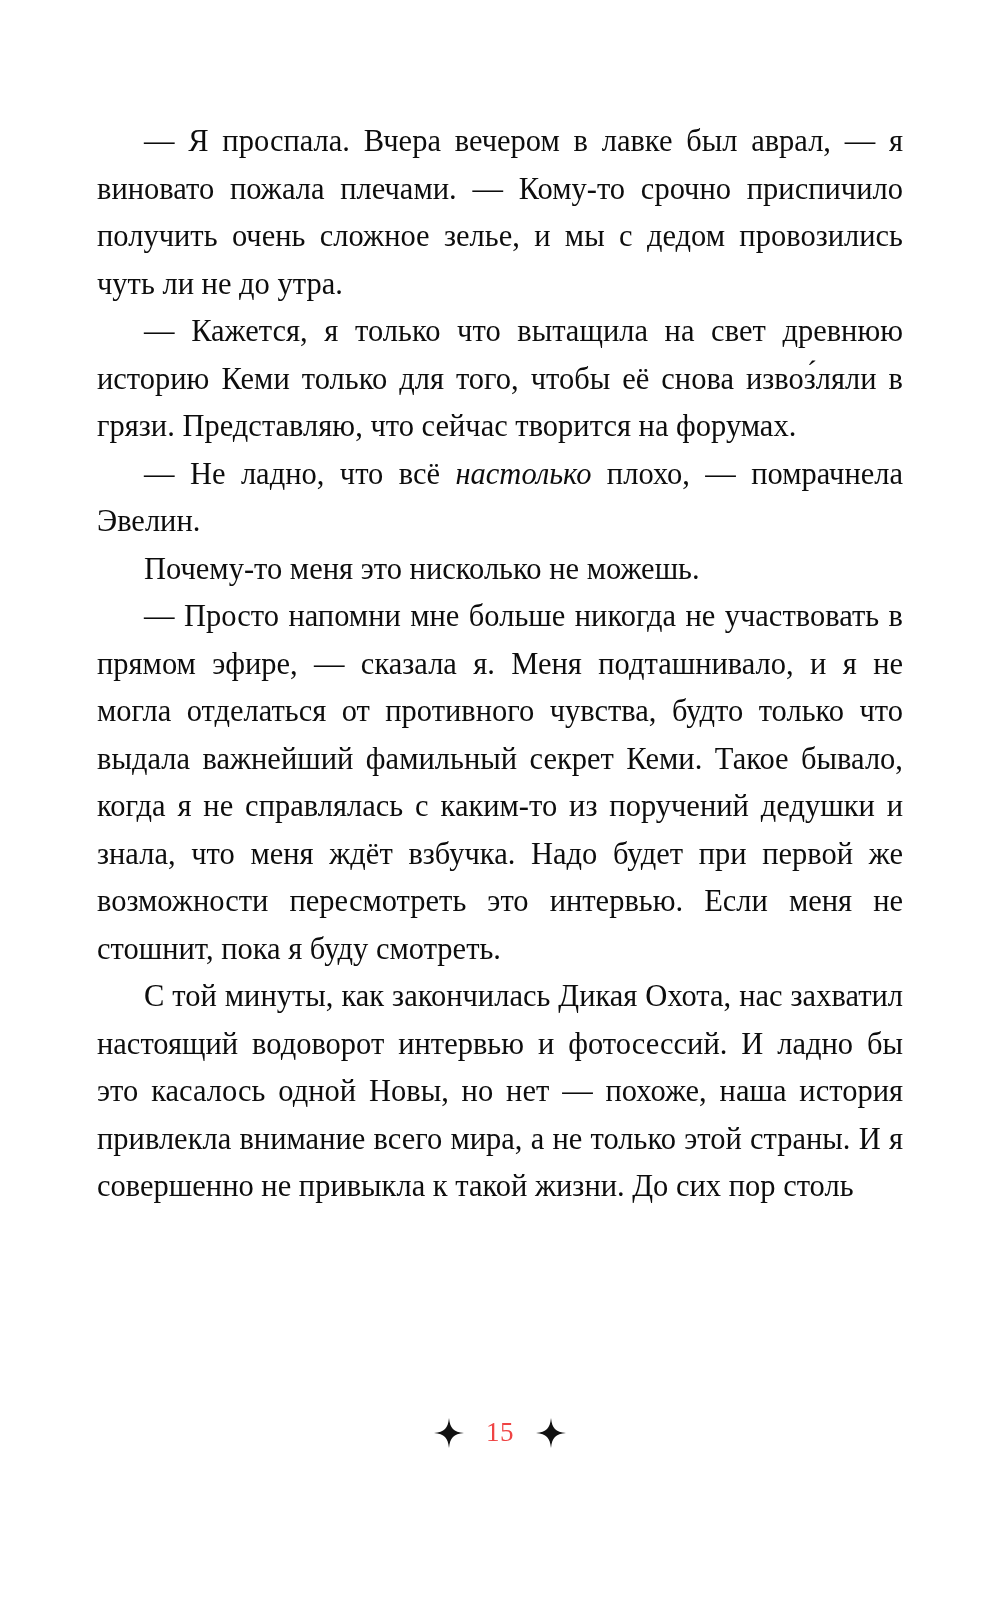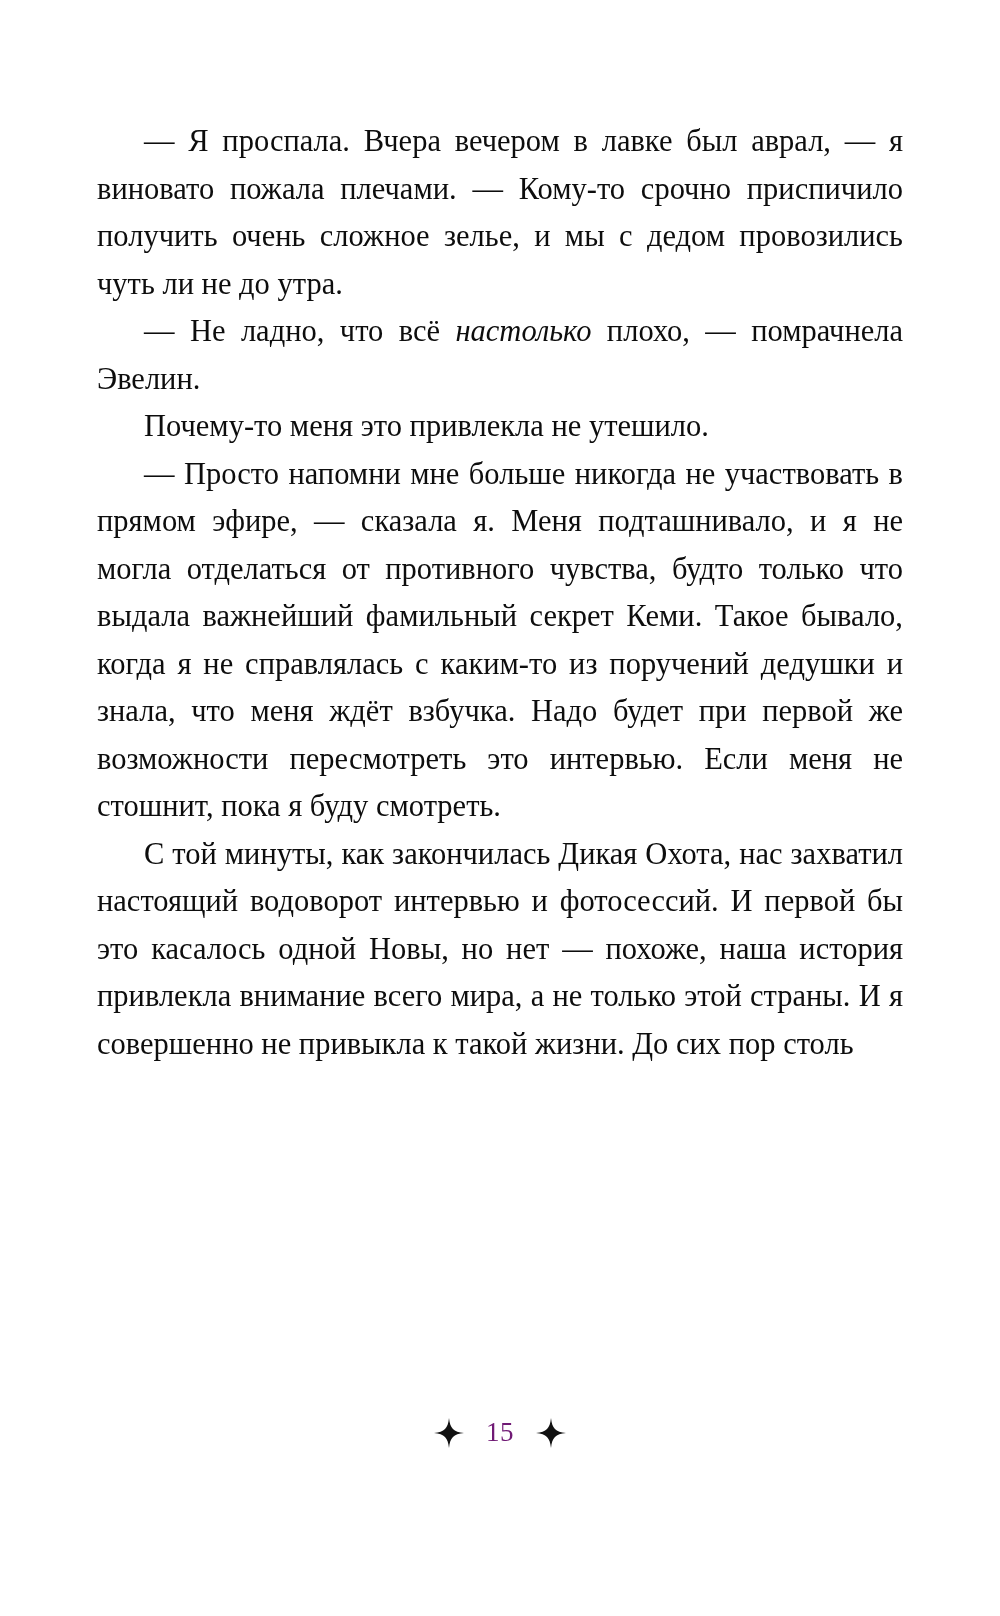--- a/index.html
+++ b/index.html
@@ -45,39 +45,40 @@
     right: 0;
     bottom: 168px;
     display: flex;
     align-items: center;
     justify-content: center;
     gap: 22px;
   }
   .page-number {
     font-size: 27px;
     letter-spacing: 0.5px;
-    color: #701a75;
+    color: #ef4444;
   }
   .star {
     display: inline-block;
     line-height: 1;
     color: #111;
   }
   .star svg { display: block; }
 </style>
 </head>
 <body>
 
 <div class="page">
   <div class="body-text">
     <p class="para">— Я проспала. Вчера вечером в лавке был аврал, — я виновато пожала плечами. — Кому-то срочно приспичило получить очень сложное зелье, и мы с дедом провозились чуть ли не до утра.</p>
+    <p class="para">— Кажется, я только что вытащила на свет древнюю историю Кеми только для того, чтобы её снова извоз́ляли в грязи. Представляю, что сейчас творится на форумах.</p>
     <p class="para"><span>— Не ладно, что всё </span><em>настолько</em><span> плохо, — помрачнела Эвелин.</span></p>
-    <p class="para">Почему-то меня это привлекла не утешило.</p>
+    <p class="para">Почему-то меня это нисколько не можешь.</p>
     <p class="para">— Просто напомни мне больше никогда не участвовать в прямом эфире, — сказала я. Меня подташнивало, и я не могла отделаться от противного чувства, будто только что выдала важнейший фамильный секрет Кеми. Такое бывало, когда я не справлялась с каким-то из поручений дедушки и знала, что меня ждёт взбучка. Надо будет при первой же возможности пересмотреть это интервью. Если меня не стошнит, пока я буду смотреть.</p>
-    <p class="para">С той минуты, как закончилась Дикая Охота, нас захватил настоящий водоворот интервью и фотосессий. И первой бы это касалось одной Новы, но нет — похоже, наша история привлекла внимание всего мира, а не только этой страны. И я совершенно не привыкла к такой жизни. До сих пор столь</p>
+    <p class="para">С той минуты, как закончилась Дикая Охота, нас захватил настоящий водоворот интервью и фотосессий. И ладно бы это касалось одной Новы, но нет — похоже, наша история привлекла внимание всего мира, а не только этой страны. И я совершенно не привыкла к такой жизни. До сих пор столь</p>
   </div>
 
   <div class="footer">
     <span class="star">
       <svg width="30" height="30" viewBox="0 0 30 30" aria-hidden="true">
         <path d="M15 0 C16.2 10.6 19.4 13.8 30 15 C19.4 16.2 16.2 19.4 15 30 C13.8 19.4 10.6 16.2 0 15 C10.6 13.8 13.8 10.6 15 0 Z" fill="#111"></path>
       </svg>
     </span>
     <span class="page-number">15</span>
     <span class="star">

